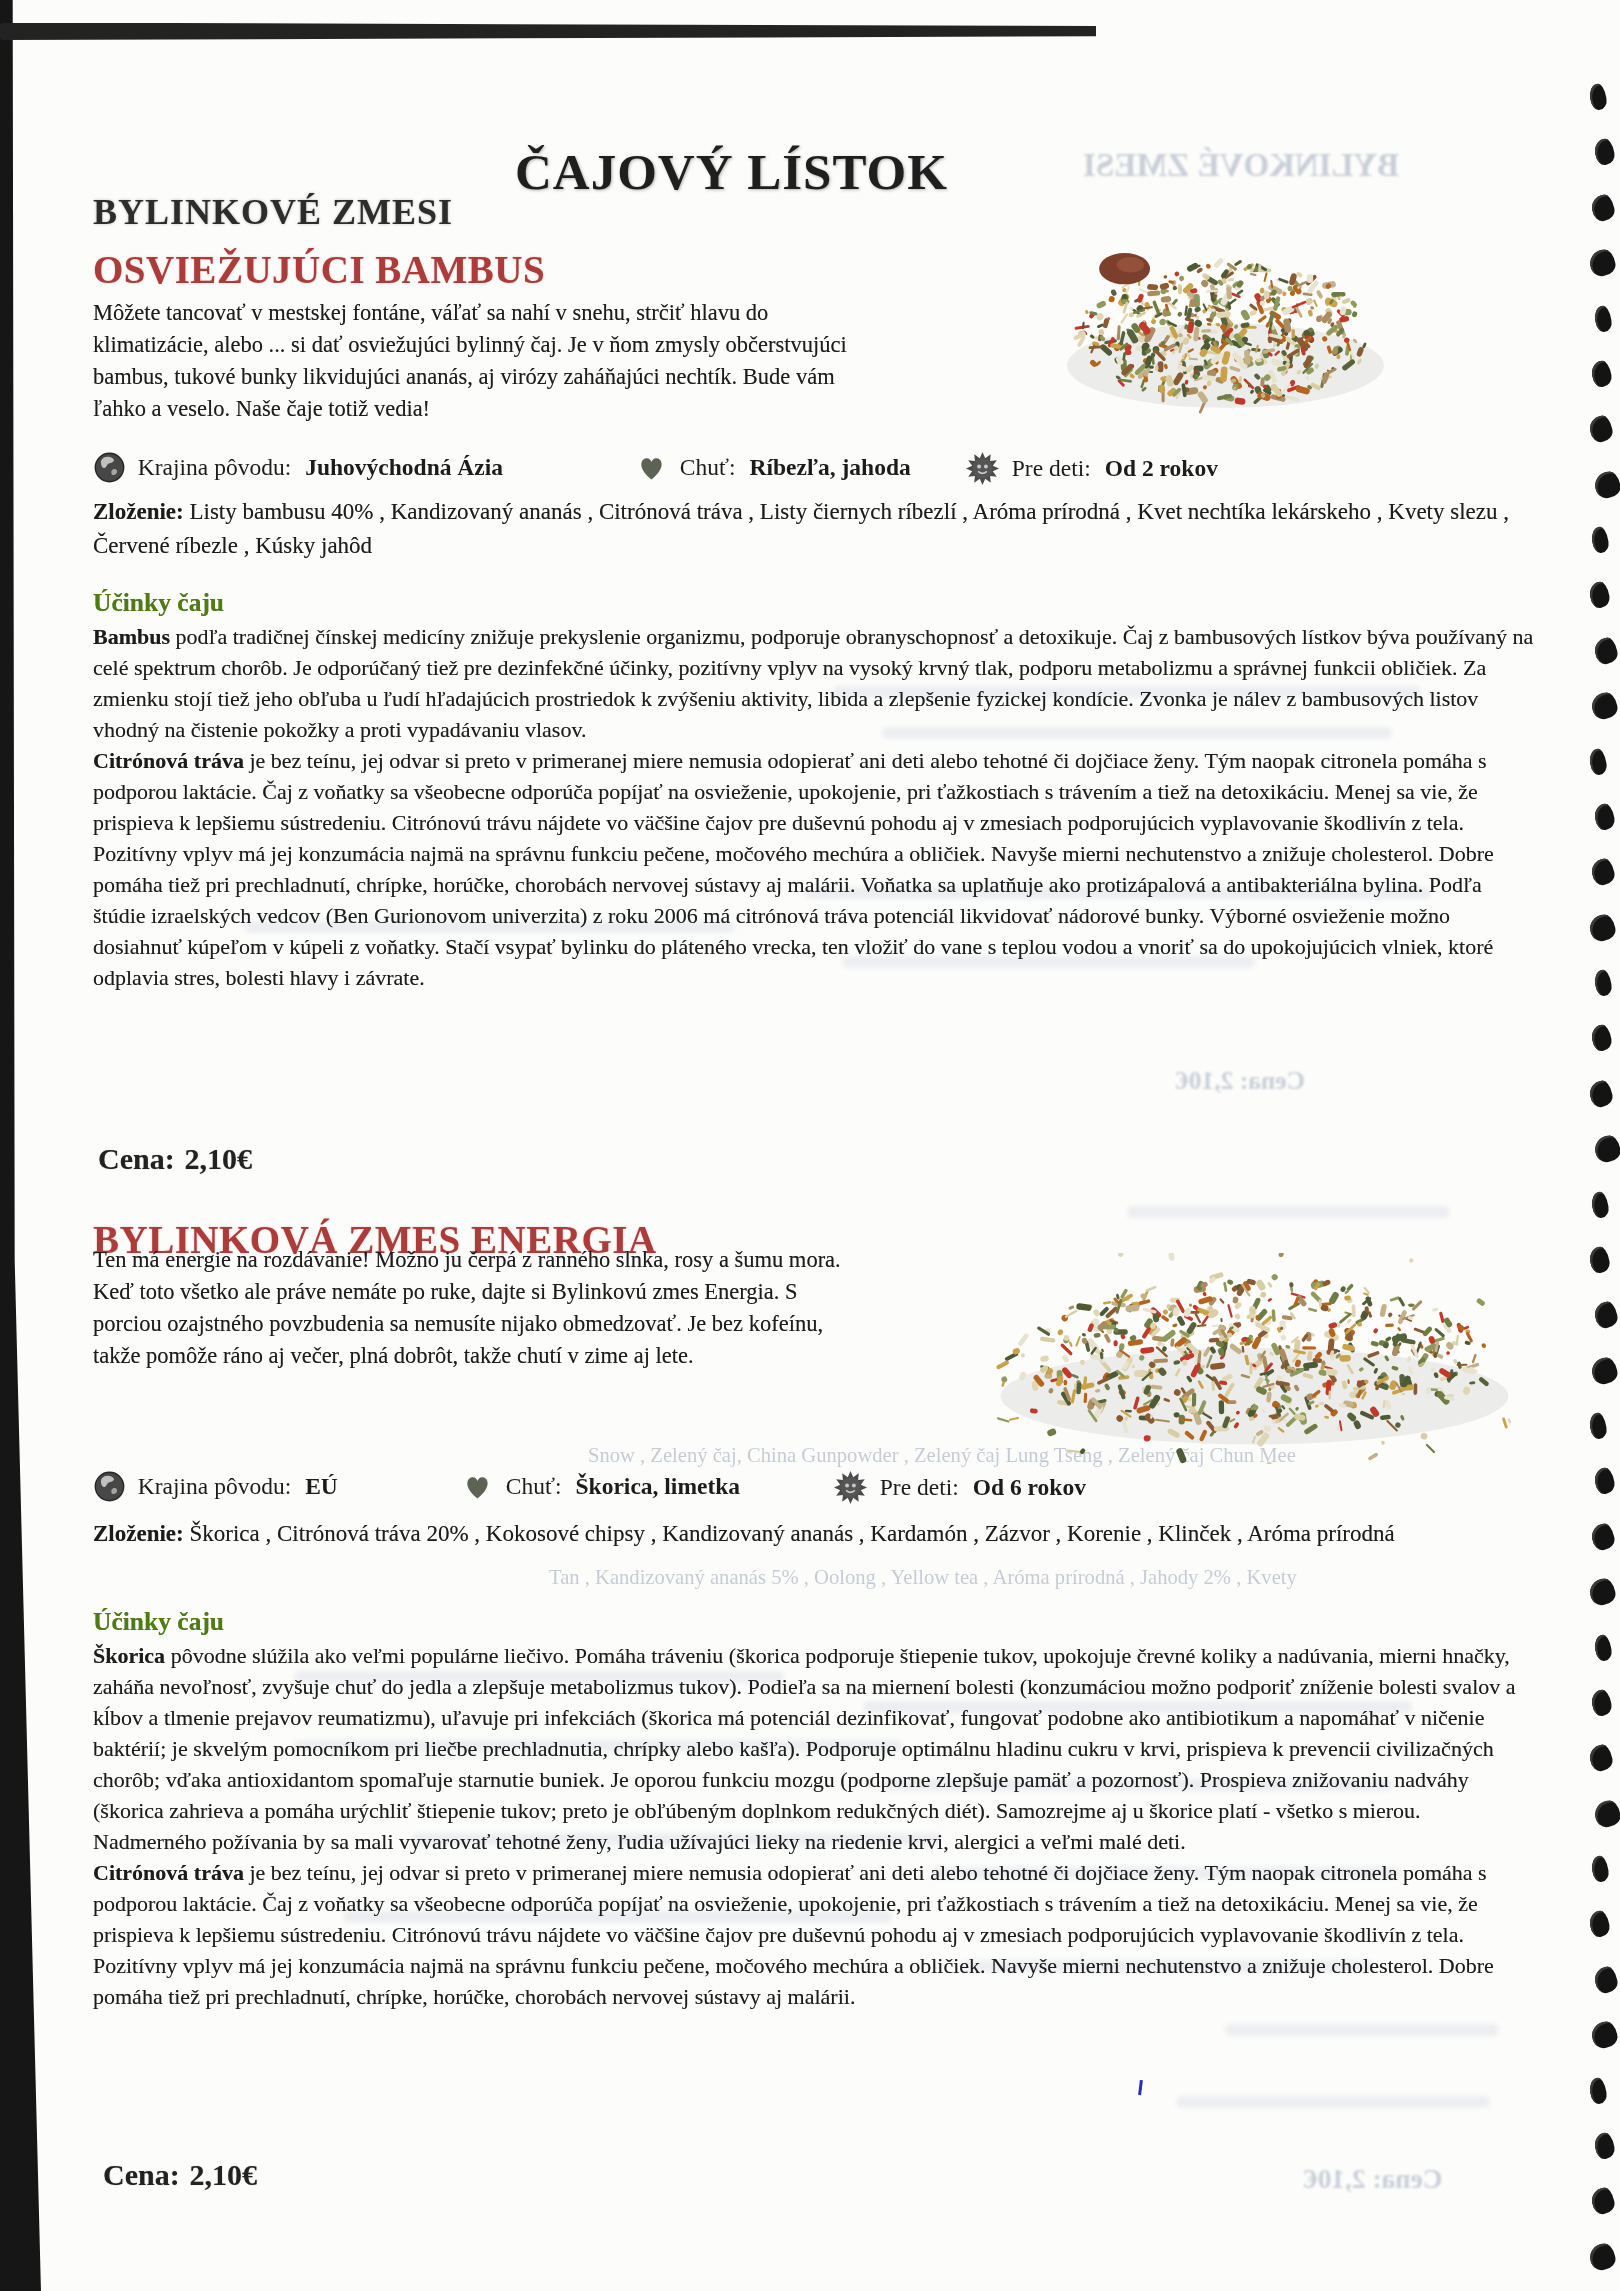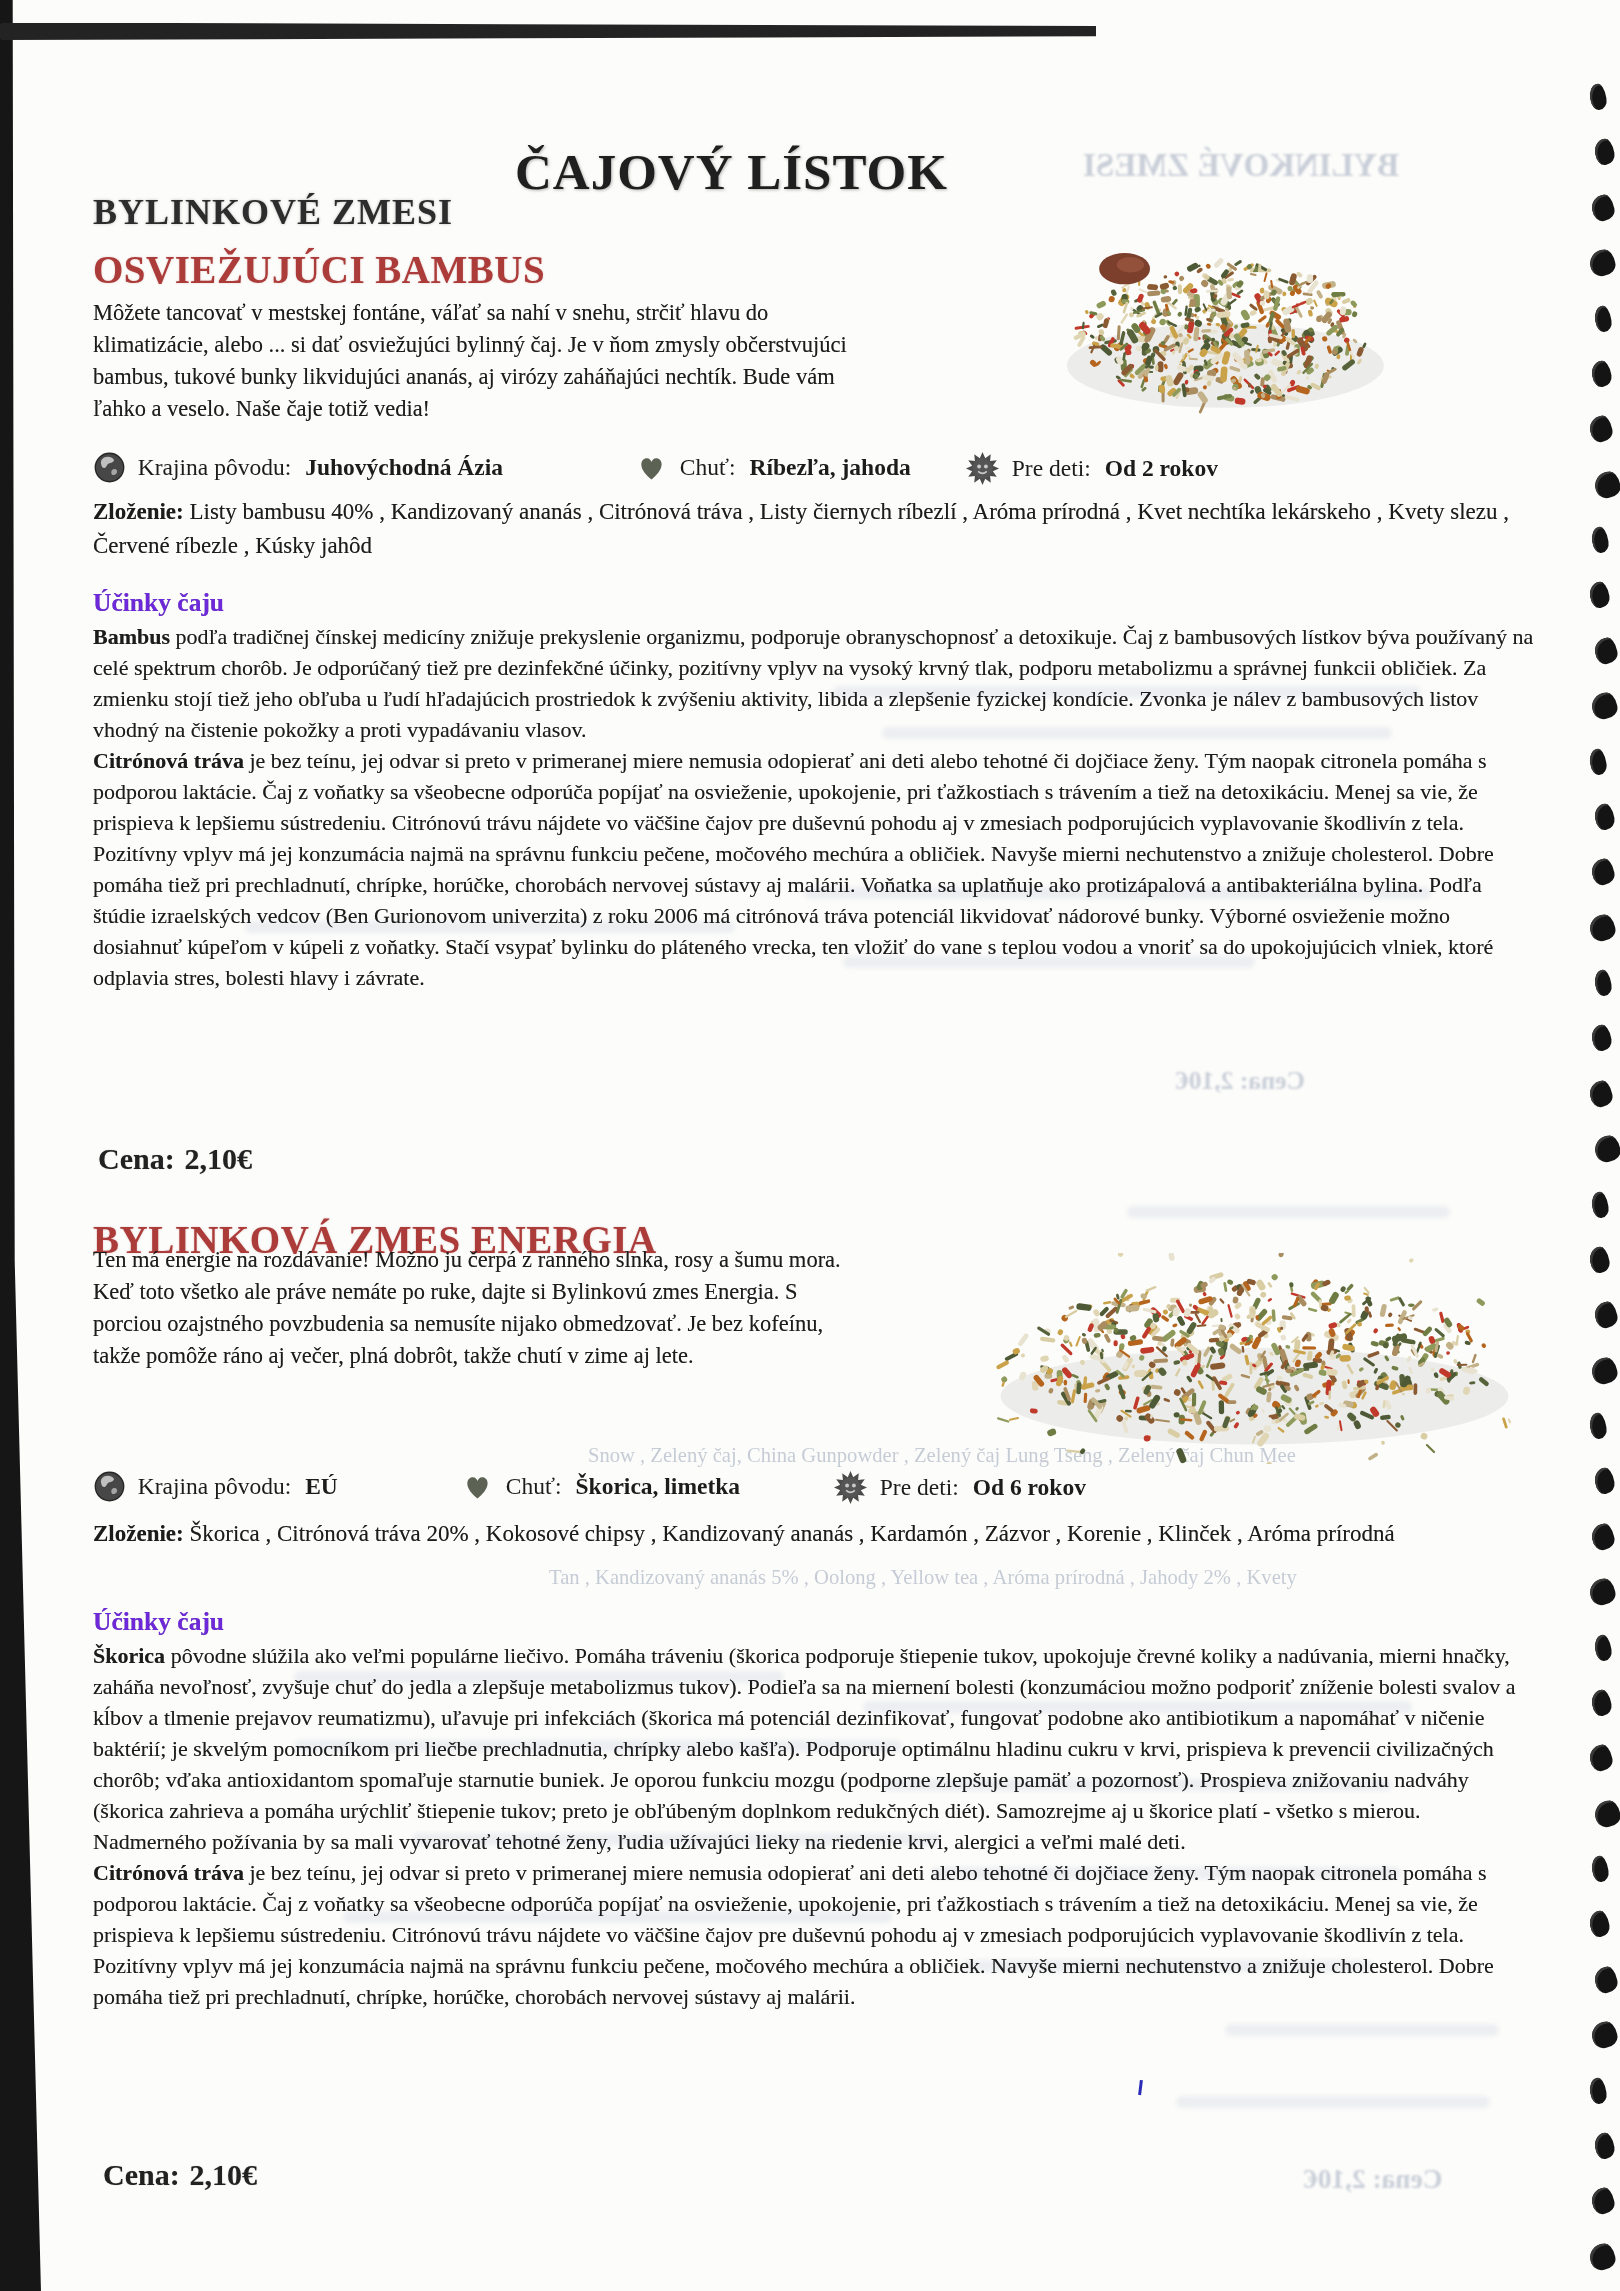--- a/index.html
+++ b/index.html
@@ -30,21 +30,21 @@
   .page-title{left:515px;top:143px;font-size:51px;font-weight:bold;color:#1f1f1f;
     letter-spacing:1px;text-shadow:1px 1px 2.9px rgba(110,110,110,.5);}
   .section-heading{font-size:39px;font-weight:bold;color:#ac3c3a;letter-spacing:0.5px;
     text-shadow:0 0 2px rgba(170,90,90,.35);}
   .intro{font-size:22.5px;line-height:32px;text-shadow:0 0 0.6px rgba(0,0,0,.4);}
   .info-item{display:flex;align-items:center;font-size:23.5px;white-space:nowrap;}
   .info-item .ic{margin-right:11.8px;display:inline-flex;}
   .info-item b{margin-left:14px;}
   .ingredients{font-size:23px;line-height:34px;text-shadow:0 0 0.6px rgba(0,0,0,.4);}
   .effects{font-size:22px;line-height:31px;text-shadow:0 0 0.6px rgba(0,0,0,.4);}
-  .effects h3{font-size:25.5px;line-height:29px;margin:0 0 3.9px 0;color:#6d28d9;}
+  .effects h3{font-size:25.5px;line-height:29px;margin:0 0 3.9px 0;color:#4d7c0f;}
   .effects p{margin:0;}
   .price{font-size:30px;font-weight:bold;color:#222;text-shadow:0 0 1px rgba(60,60,60,.4);}
   .price b{margin-right:9.8px;}
   .pile{z-index:2;}
 </style>
 </head>
 <body>
 
 <div class="page">
 

